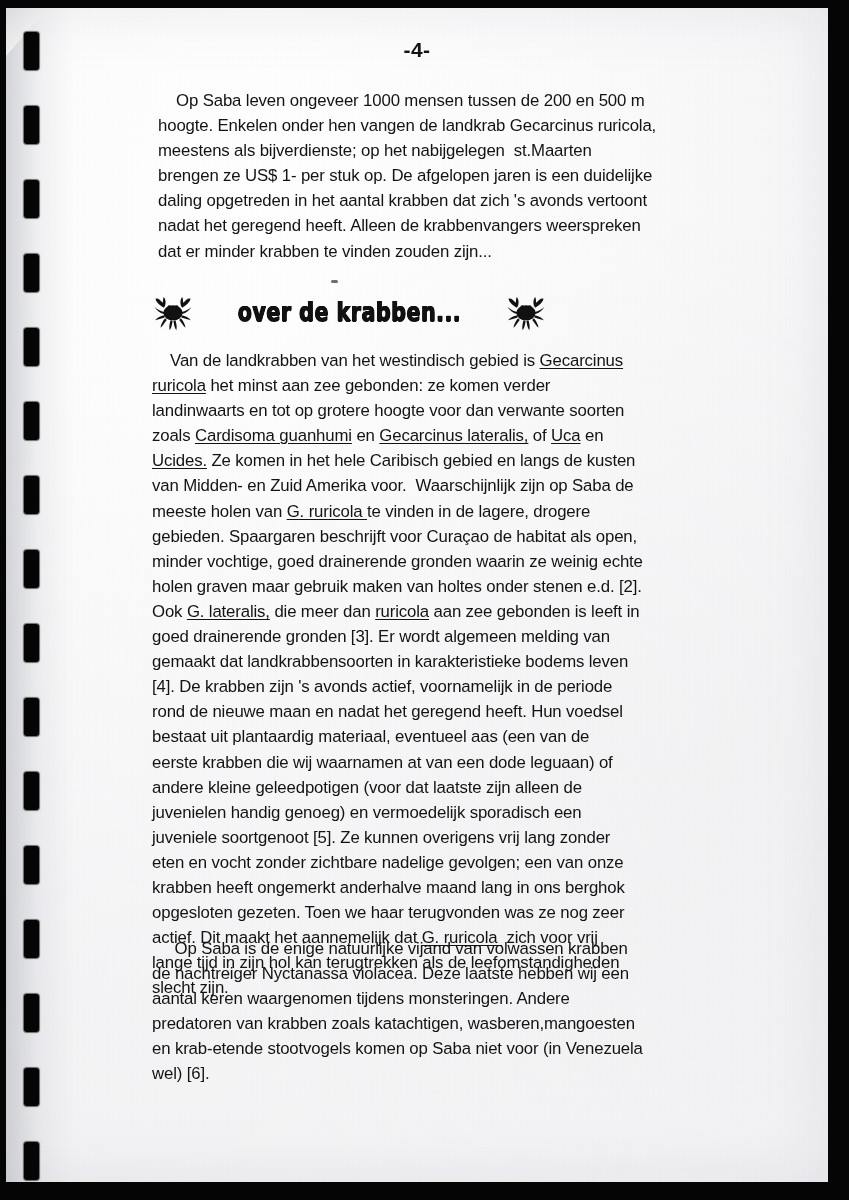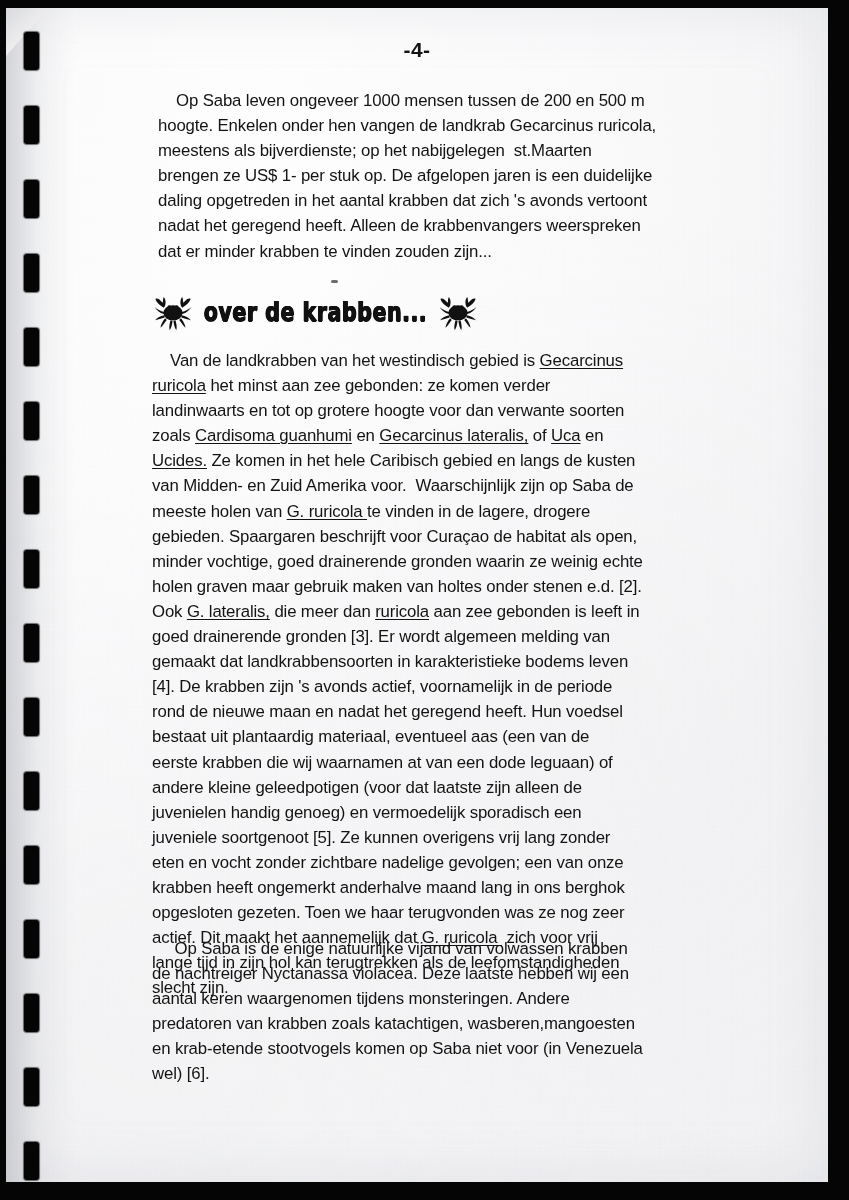--- a/index.html
+++ b/index.html
@@ -124,20 +124,21 @@
 
   
   #section-heading {
     position: absolute;
     left: 146px;
     top: 278px;
     width: 430px;
     height: 52px;
     display: flex;
     align-items: center;
+    gap: 34px;
   }
   #heading-text {
     font-family: "DejaVu Sans", sans-serif;
     font-size: 25px;
     font-weight: bold;
     font-stretch: condensed;
     letter-spacing: 0.5px;
     color: #111;
     transform: scaleX(0.92) scaleY(1.05);
     transform-origin: center;

